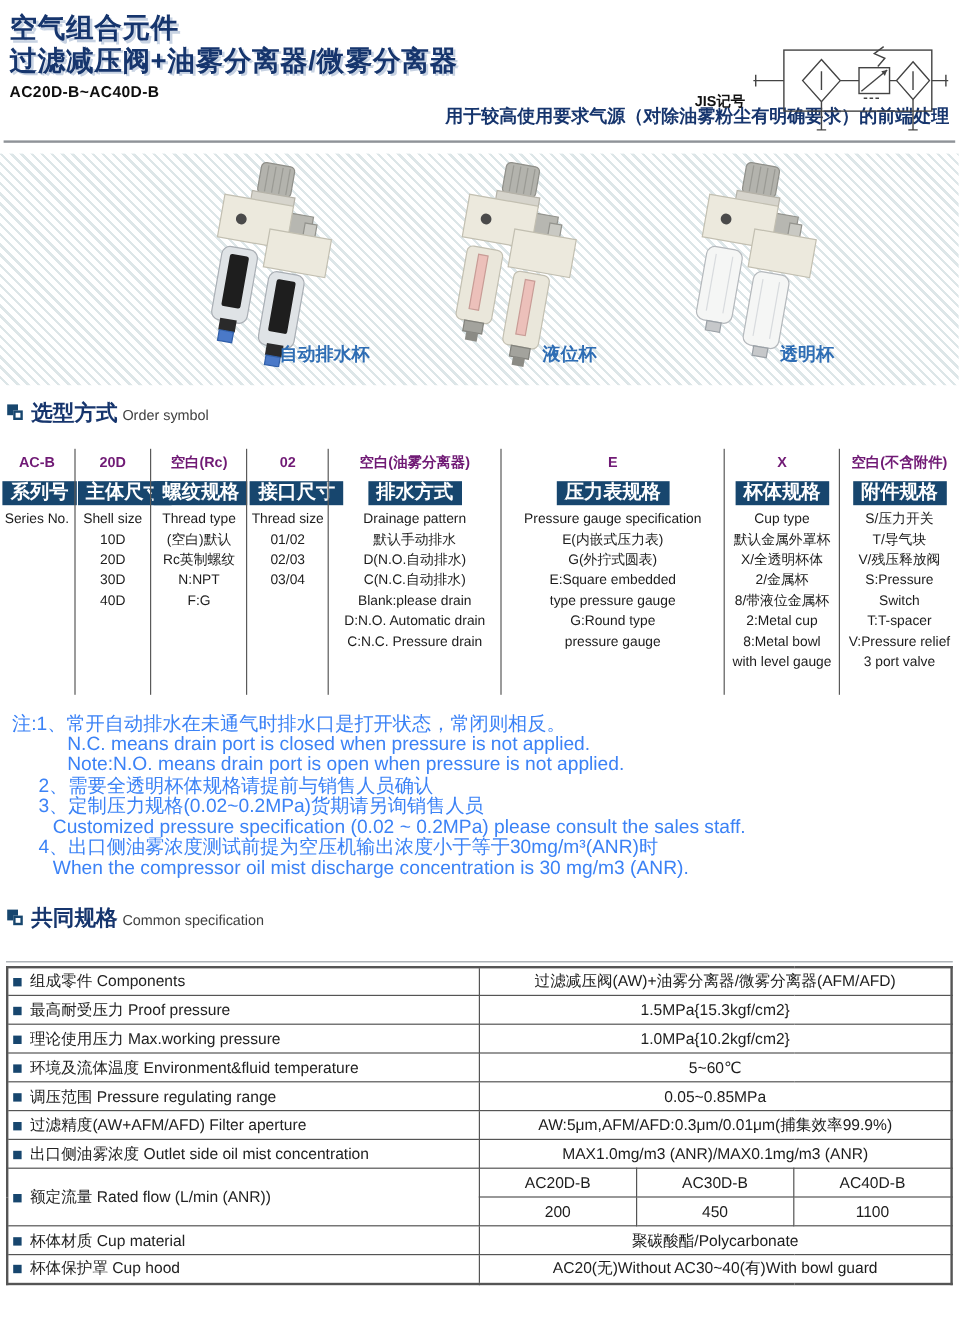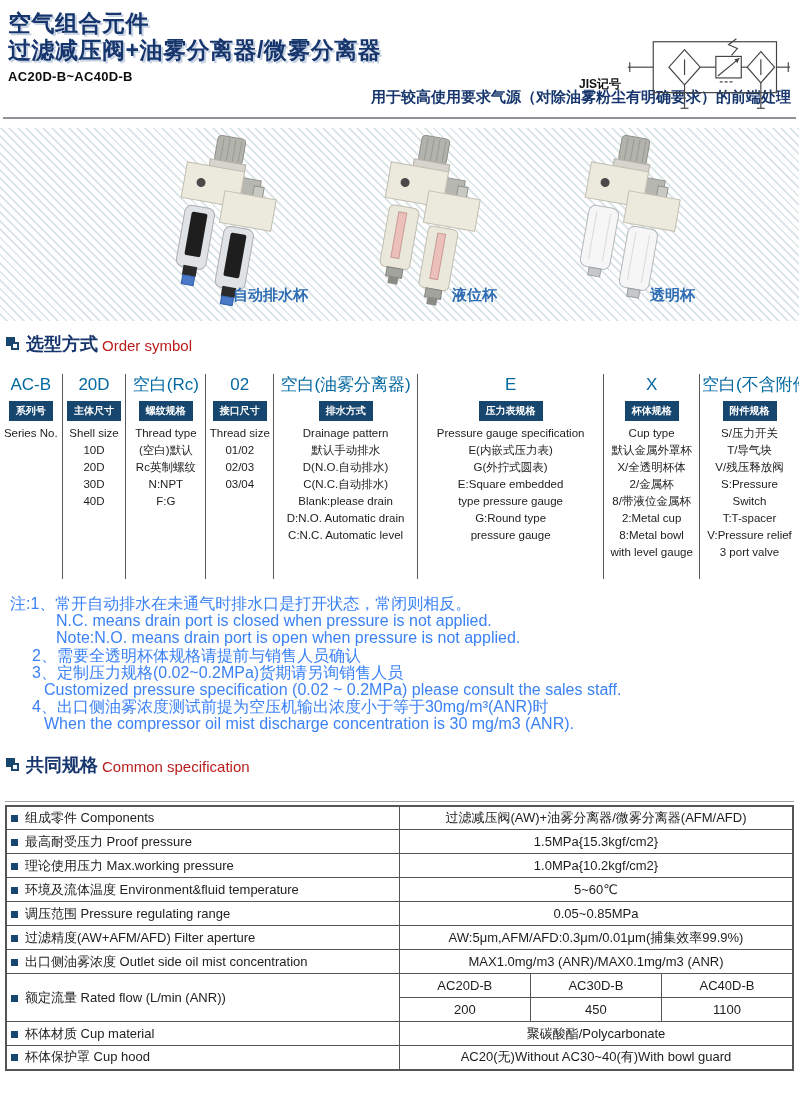--- a/index.html
+++ b/index.html
@@ -38,32 +38,32 @@
   .pl3 { left: 650px; top: 158px; }
 
   
   .sec-head { display: flex; align-items: flex-end; margin-left: 6px; }
   .oh { margin-top: 13px; }
   .sh { margin-top: 22px; }
   .sq-icon { position: relative; width: 15px; height: 15px; margin-right: 5px; margin-bottom: 2px; }
   .sq-icon .a { position: absolute; left: 0; top: 0; width: 9px; height: 9px; background: #17466e; }
   .sq-icon .b { position: absolute; left: 5px; top: 5px; width: 8px; height: 8px; background: #fff; border: 2px solid #17466e; }
   .sec-zh { font-size: 18px; font-weight: bold; color: #16356d; line-height: 20px; }
-  .sec-en { font-size: 15px; color: #b91c1c; margin-left: 4px; line-height: 16px; }
+  .sec-en { font-size: 12px; color: #404040; margin-left: 4px; line-height: 16px; }
 
   
   .order-table { display: flex; margin-top: 20px; min-height: 205px; }
   .ocol { text-align: center; padding: 0 2px; }
   .ocol + .ocol { border-left: 1px solid #5a5a5a; }
   .c0 { width: 7.7%; } .c1 { width: 8%; } .c2 { width: 10%; } .c3 { width: 8.5%; }
   .c4 { width: 18%; }  .c5 { width: 23.3%; } .c6 { width: 12%; } .c7 { width: 12.5%; }
-  .ocode { font-size: 17px; font-weight: normal; color: #0369a1; line-height: 22px; white-space: nowrap; }
+  .ocode { font-size: 12px; font-weight: bold; color: #701a75; line-height: 22px; white-space: nowrap; }
   .obadge {
     display: inline-block; background: #17466e; color: #fff;
-    font-size: 10px; font-weight: bold; padding: 3px 7px 4px 7px; margin: 5px 0 4px 0;
+    font-size: 16px; font-weight: bold; padding: 3px 7px 4px 7px; margin: 5px 0 4px 0;
     line-height: 13px; white-space: nowrap;
   }
   .olines { font-size: 11.5px; color: #1c1c1c; line-height: 17px; }
 
   
   .notes { margin: 16px 0 0 10px; font-size: 16px; color: #3b82f6; line-height: 17.2px; }
   .ind0 { margin-left: 0; }
   .ind1 { margin-left: 22px; }
   .ind2 { margin-left: 46px; }
   .ind3 { margin-left: 34px; }
@@ -262,21 +262,21 @@
   <div class="ocol c4">
     <div class="ocode">空白(油雾分离器)</div>
     <div><span class="obadge">排水方式</span></div>
     <div class="olines">
         <div>Drainage pattern</div>
         <div>默认手动排水</div>
         <div>D(N.O.自动排水)</div>
         <div>C(N.C.自动排水)</div>
         <div>Blank:please drain</div>
         <div>D:N.O. Automatic drain</div>
-        <div>C:N.C. Automatic level</div>
+        <div>C:N.C. Pressure drain</div>
       </div>
   </div>
   <div class="ocol c5">
     <div class="ocode">E</div>
     <div><span class="obadge">压力表规格</span></div>
     <div class="olines">
         <div>Pressure gauge specification</div>
         <div>E(内嵌式压力表)</div>
         <div>G(外拧式圆表)</div>
         <div>E:Square embedded</div>

